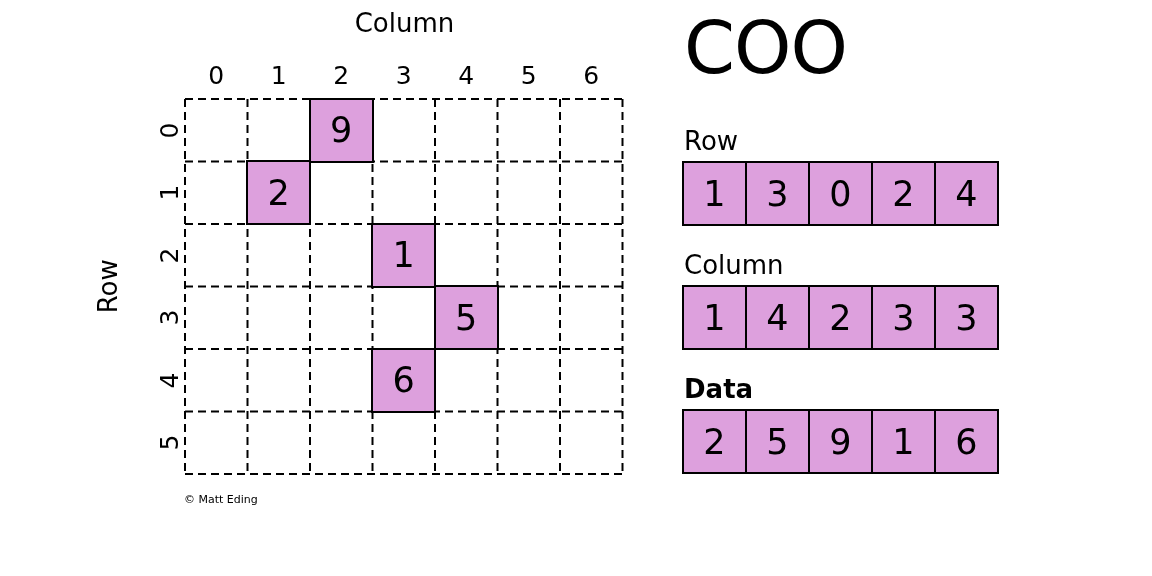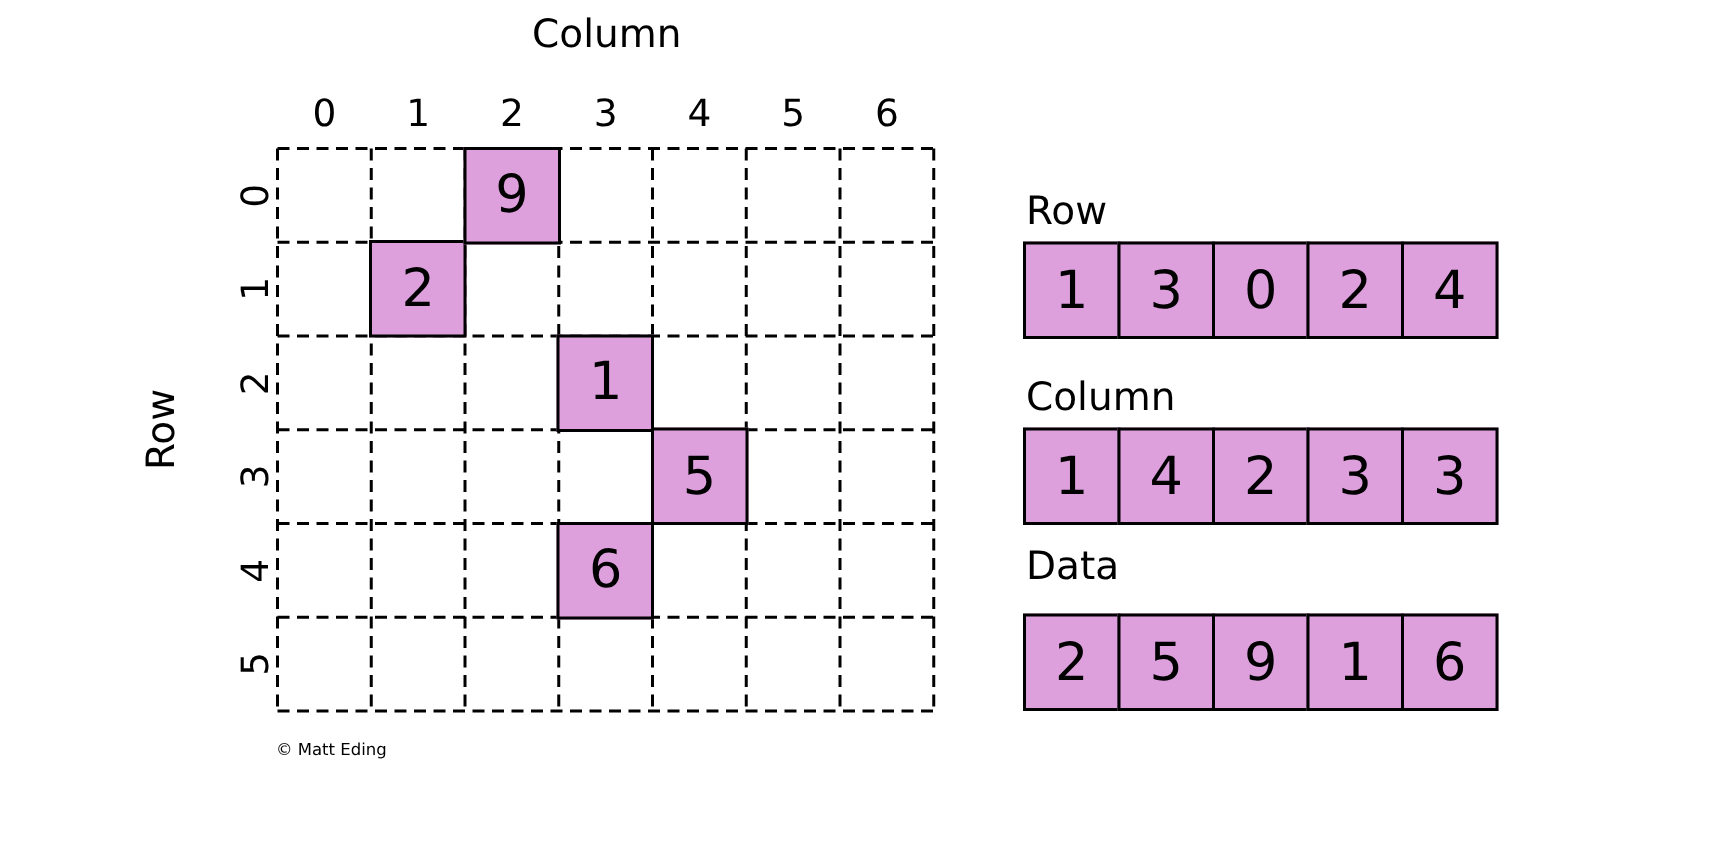--- a/index.html
+++ b/index.html
@@ -145,20 +145,21 @@
       <div class="filled-cell" style="left: 371.25px; top: 222.75px; width: 65px; height: 65px;">
         <span>1</span>
       </div>
       <div class="filled-cell" style="left: 371.25px; top: 347.75px; width: 65px; height: 65px;">
         <span>6</span>
       </div>
     </div>
 
   <div class="credit">© Matt Eding</div>
 
+  <div class="coo-title">COO</div>
 
   <div id="arrays">
       <div class="array-label" style="top: 127px;">Row</div>
       <div class="array-row" style="top: 160.75px;">
         <div class="array-cell">
           <span>1</span>
         </div>
         <div class="array-cell">
           <span>3</span>
         </div>
@@ -183,21 +184,21 @@
         <div class="array-cell">
           <span>2</span>
         </div>
         <div class="array-cell">
           <span>3</span>
         </div>
         <div class="array-cell">
           <span>3</span>
         </div>
       </div>
-      <div class="array-label" style="top: 364px;">Data</div>
+      <div class="array-label" style="top: 375px; font-weight: bold;">Data</div>
       <div class="array-row" style="top: 408.75px;">
         <div class="array-cell">
           <span>2</span>
         </div>
         <div class="array-cell">
           <span>5</span>
         </div>
         <div class="array-cell">
           <span>9</span>
         </div>

